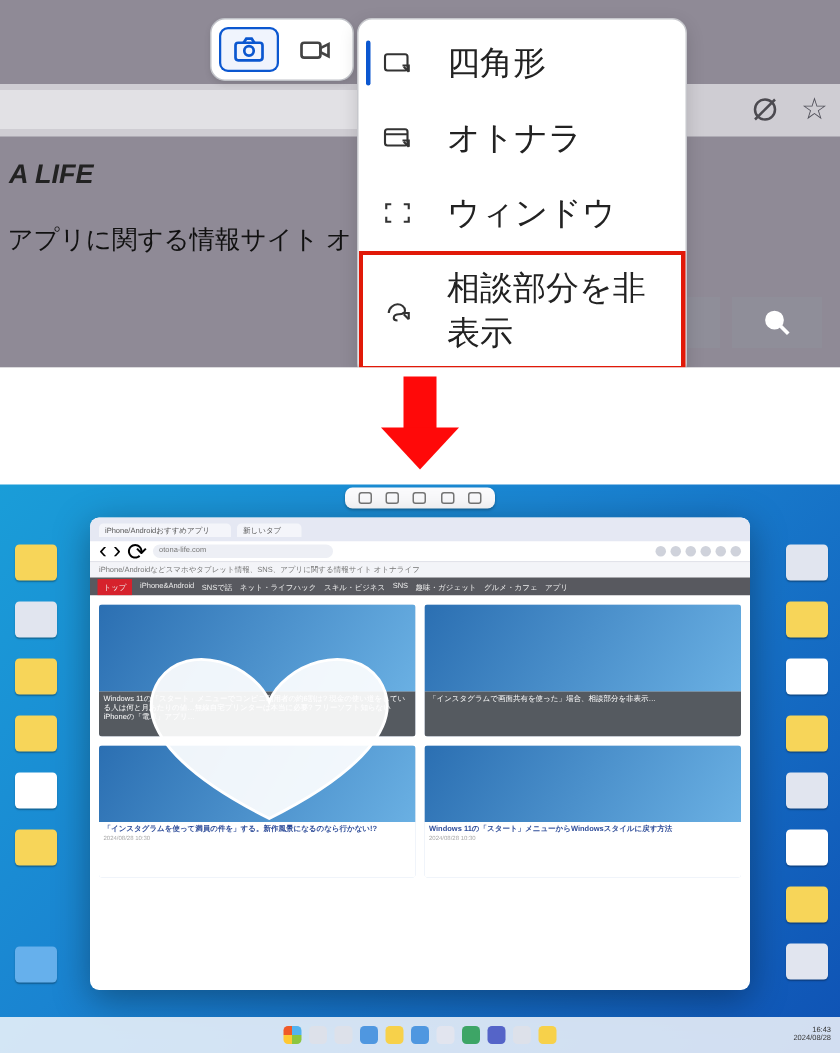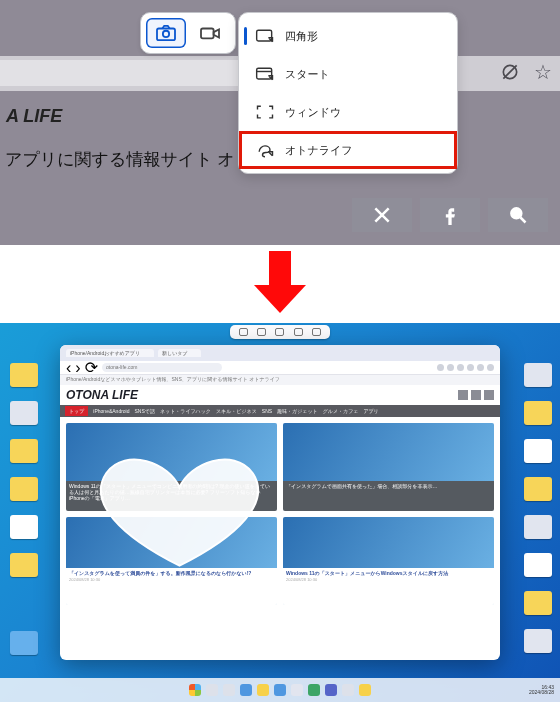--- a/index.html
+++ b/index.html
@@ -122,23 +122,23 @@
       width: 220px;
       background: #fff;
       border: 1px solid #c6c7cc;
       border-radius: 10px;
       box-shadow: 0 4px 12px rgba(0,0,0,0.15);
       padding: 4px 0;
     }
     .snip-item {
       display: flex;
       align-items: center;
-      gap: 10px;
+      gap: 23px;
       padding: 10px 14px 10px 16px;
-      font-size: 11px;
+      font-size: 22px;
       color: #222;
       position: relative;
     }
     .snip-item.selected::before {
       content: "";
       position: absolute;
       left: 5px;
       top: 10px;
       bottom: 10px;
       width: 3px;
@@ -398,35 +398,35 @@
         </svg>
       <span>四角形</span>
     </div>
     <div class="snip-item">
       <svg viewBox="0 0 24 20" fill="none" stroke="#333" stroke-width="1.7">
           <rect x="2" y="3" width="18" height="13" rx="2"></rect>
           <line x1="2" y1="7" x2="20" y2="7"></line>
           <path d="M16 12h5v5"></path>
           <path d="M21 17l-4-4"></path>
         </svg>
-      <span>スタート</span>
+      <span>オトナラ</span>
     </div>
     <div class="snip-item">
       <svg viewBox="0 0 24 20" fill="none" stroke="#333" stroke-width="1.7">
           <path d="M3 7V3h4M21 7V3h-4M3 13v4h4M21 13v4h-4"></path>
         </svg>
       <span>ウィンドウ</span>
     </div>
     <div class="snip-item highlighted">
       <svg viewBox="0 0 24 20" fill="none" stroke="#333" stroke-width="1.7">
           <path d="M5 12c0-4 4-7 7-7s6 2 6 5-3 3-5 3-4 1-4 3 2 2 3 2"></path>
           <path d="M16 12h5v5"></path>
           <path d="M21 17l-4-4"></path>
         </svg>
-      <span>オトナライフ</span>
+      <span>相談部分を非表示</span>
     </div>
   </div>
 </div>
 
 <div class="arrow-block">
   <div class="red-arrow">
     <div class="stem"></div>
     <div class="head"></div>
   </div>
 </div>
@@ -475,28 +475,20 @@
         <i></i>
           <i></i>
           <i></i>
           <i></i>
           <i></i>
           <i></i>
       </div>
     </div>
     <div class="bw-sub">iPhone/Androidなどスマホやタブレット情報、SNS、アプリに関する情報サイト オトナライフ</div>
 
-    <div class="site-header">
-      <span class="site-logo">OTONA LIFE</span>
-      <div class="site-soc">
-        <i></i>
-        <i></i>
-        <i></i>
-      </div>
-    </div>
     <div class="site-nav">
       <span>トップ</span>
       <span>iPhone&amp;Android</span>
       <span>SNSで話</span>
       <span>ネット・ライフハック</span>
       <span>スキル・ビジネス</span>
       <span>SNS</span>
       <span>趣味・ガジェット</span>
       <span>グルメ・カフェ</span>
       <span>アプリ</span>

